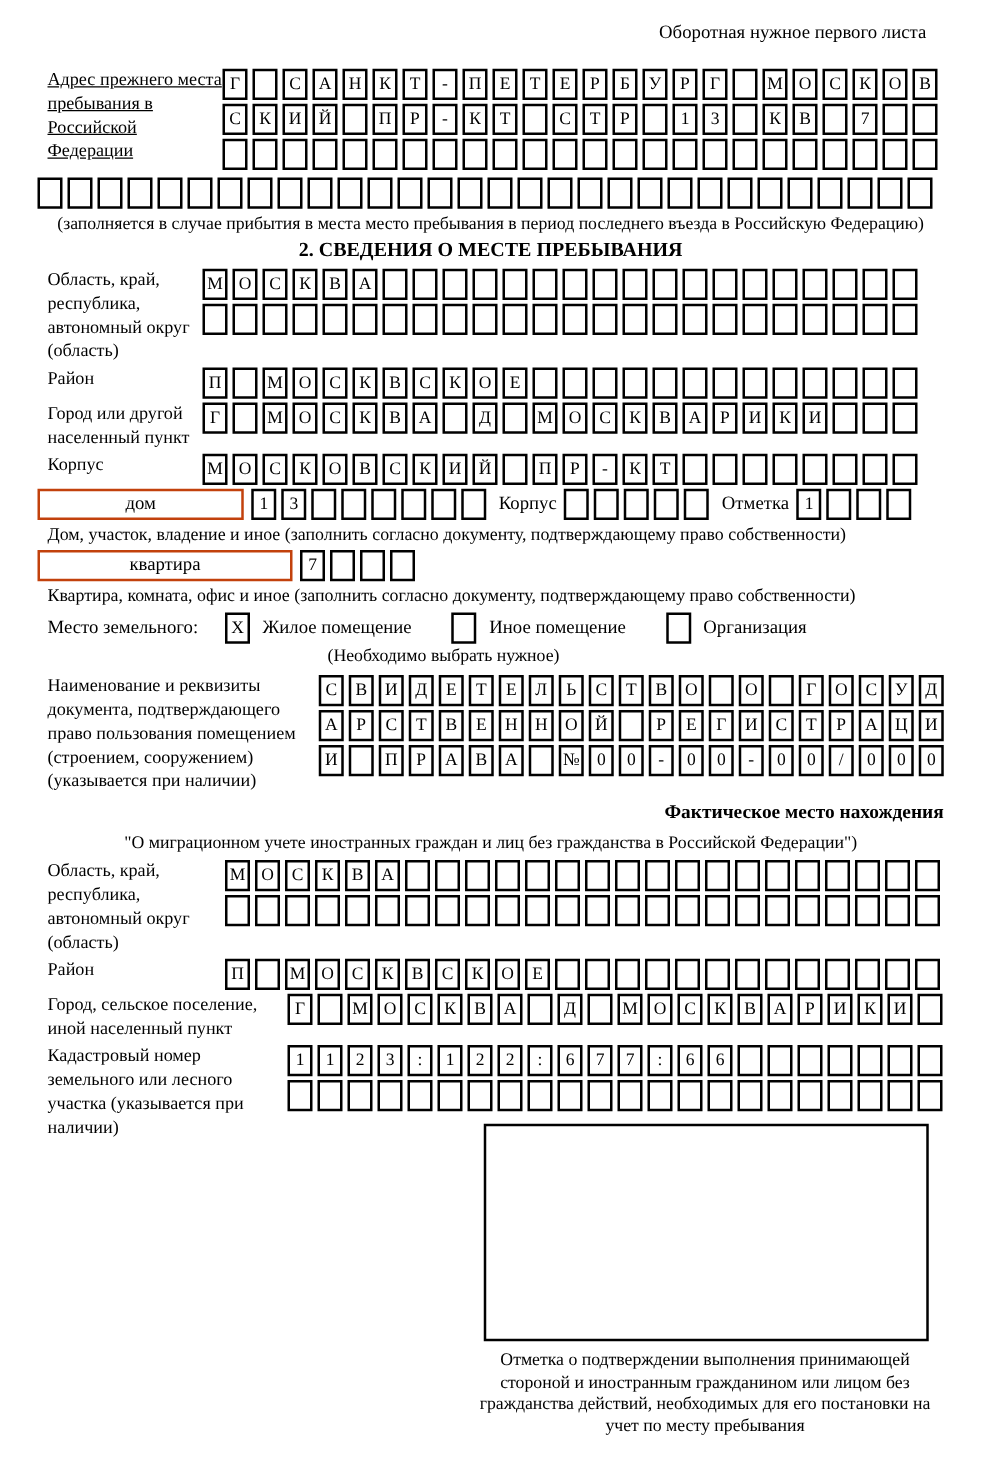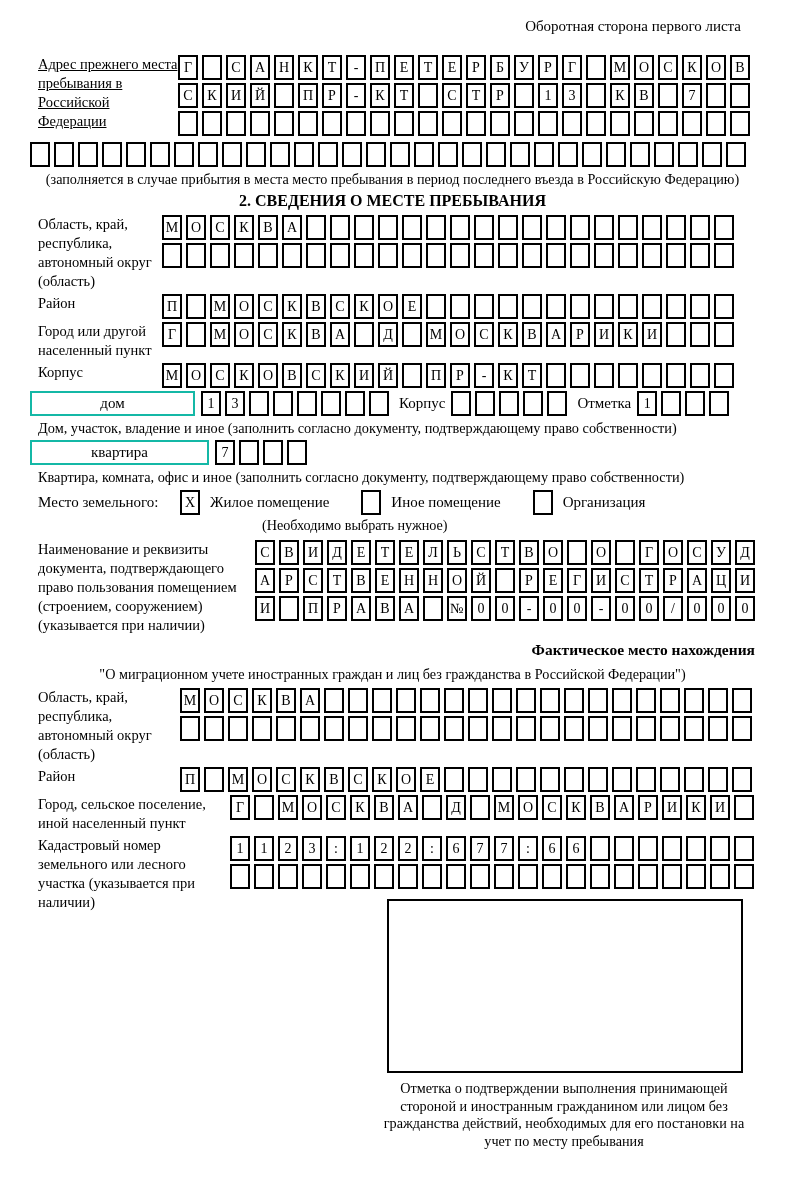--- a/index.html
+++ b/index.html
@@ -22,24 +22,24 @@
     font-size:14px; line-height:1; flex-shrink:0; background:#fff;
   }
   .fullrow { margin-bottom:3px; }
 
   .center-note { text-align:center; font-size:14.2px; line-height:18px; }
   .sec-title { text-align:center; font-weight:bold; font-size:16px; margin:3px 0 5px; }
   .sub-title { text-align:right; font-weight:bold; font-size:15.5px; margin:5px 0 6px; }
 
   .caption { font-size:14.3px; line-height:18px; margin:1px 0 3px 8px; }
 
-  .wide-box { height:25px; border:2px solid #14b8a6; display:flex; align-items:center; justify-content:center;
+  .wide-box { height:25px; border:2px solid #c2410c; display:flex; align-items:center; justify-content:center;
               font-size:15px; flex-shrink:0; margin-right:6px; background:#fff; }
   .house-box { width:165px; }
-  .apt-box { width:179px; }
+  .apt-box { width:204px; }
   .inline-label { font-size:15px; line-height:25px; margin:0 6px 0 6px; white-space:nowrap; }
 
   .stay-row { display:flex; align-items:center; margin:4px 0 2px; }
   .stay-label { font-size:15px; padding-left:8px; width:150px; flex-shrink:0; }
   .cb { margin:0 10px 0 0; }
   .cb-label { font-size:15px; margin-right:32px; white-space:nowrap; }
   .stay-note { font-size:14.2px; margin:0 0 6px 232px; }
 
   .notes-block { margin-bottom:5px; }
 
@@ -47,21 +47,21 @@
   .stamp-box { width:356px; height:174px; border:2px solid #000; margin:0 0 7px 14px; background:#fff; }
   .stamp-caption { text-align:center; font-size:14.2px; line-height:17.5px; }
 
   .mb6 { margin-bottom:6px; } .mb4 { margin-bottom:4px; }
 </style>
 </head>
 <body>
 
 <div class="page">
 
-  <div class="top-note">Оборотная сторона первого листа</div>
+  <div class="top-note">Оборотная нужное первого листа</div>
 
   <div class="form-row">
     <div class="row-label w148">Адрес прежнего места пребывания в Российской Федерации</div>
     <div class="cell-rows">
       <div class="cells">
           <span class="cell">Г</span>
           <span class="cell"></span>
           <span class="cell">С</span>
           <span class="cell">А</span>
           <span class="cell">Н</span>

